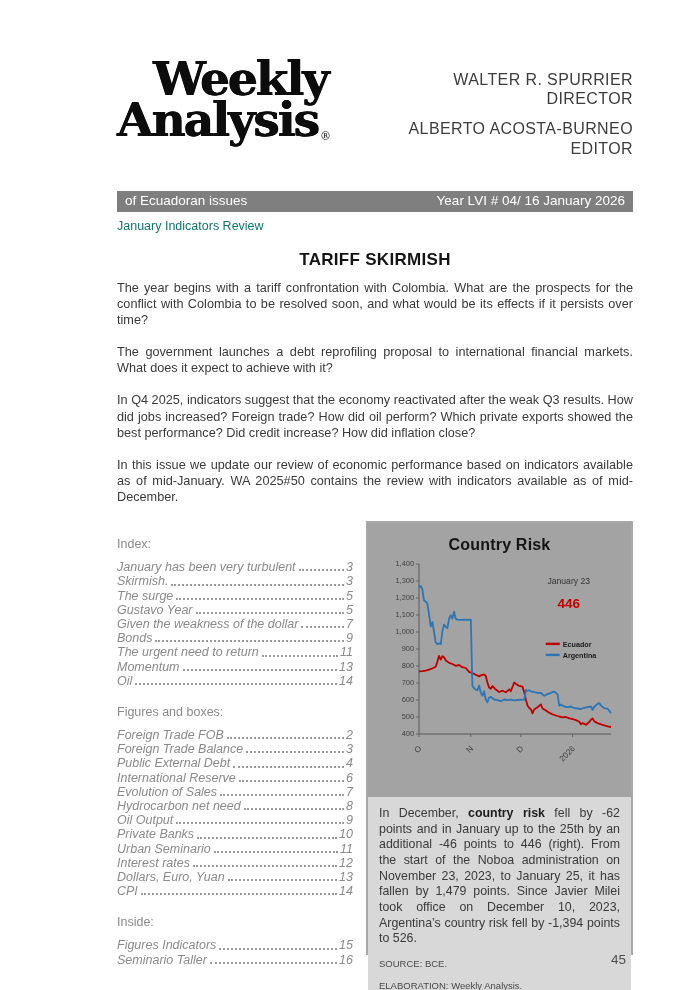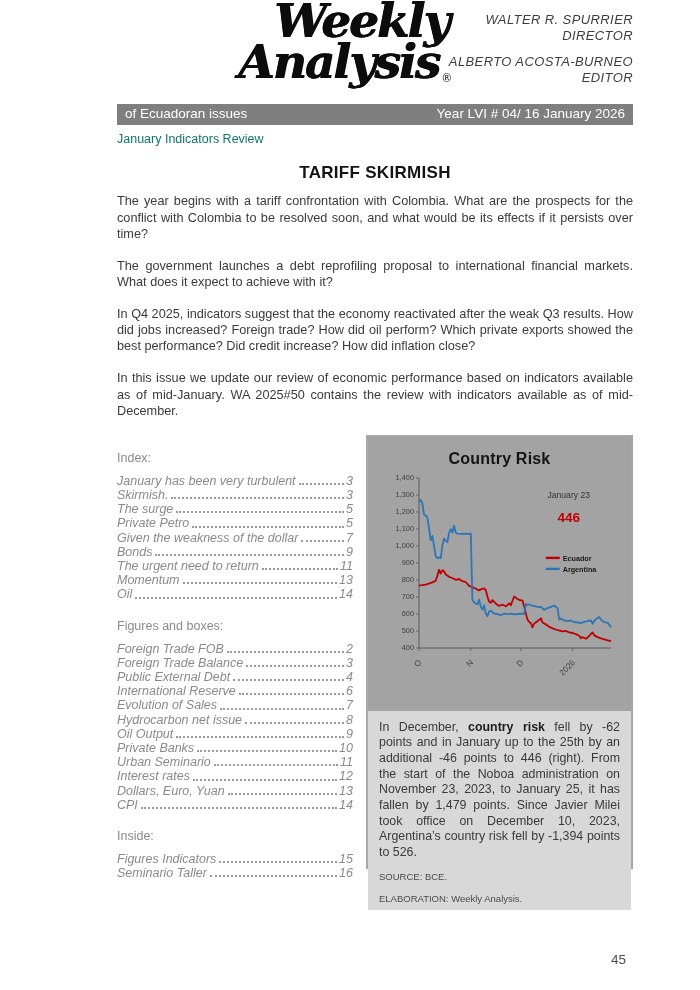--- a/index.html
+++ b/index.html
@@ -1,30 +1,30 @@
 <!DOCTYPE html>
 <html><head>
 <meta charset="utf-8">
 <style>
   html,body{margin:0;padding:0;background:#e8e8e8;}
   .page{width:700px;height:990px;background:#ffffff;position:relative;box-sizing:border-box;
         padding:0 67px 0 117px;font-family:"Liberation Sans",sans-serif;color:#3a3a3a;overflow:hidden;}
   
-  .masthead{display:flex;justify-content:flex-end;align-items:flex-start;font-style:italic;}
+  .masthead{display:flex;justify-content:space-between;align-items:flex-start;padding-top:58px;}
   .logo{font-family:"DejaVu Serif",serif;font-weight:bold;color:#0c0c0c;line-height:0.88;
         text-shadow:0.6px 0 0 currentColor,-0.3px 0 0 currentColor;}
   .logo-line1{font-size:47px;margin-left:36px;letter-spacing:-2px;}
   .logo-line2{font-size:47px;letter-spacing:-2px;}
   .logo-reg{font-size:11px;font-weight:normal;text-shadow:none;position:relative;top:4px;left:2px;}
-  .masthead-right{text-align:right;font-size:13px;color:#3d3d3d;letter-spacing:0.4px;
+  .masthead-right{text-align:right;font-size:16px;color:#3d3d3d;letter-spacing:0.4px;
                   line-height:1.2;padding-top:12px;}
   .masthead-group{margin-bottom:11px;}
   
   .issue-bar{background:#7f7f7f;color:#ffffff;display:flex;justify-content:space-between;
-             align-items:center;font-size:13.5px;padding:2px 8px 4px 8px;margin-top:8px;}
+             align-items:center;font-size:13.5px;padding:2px 8px 4px 8px;margin-top:22px;}
   .subtitle{color:#0f766e;font-size:12.5px;margin-top:7px;}
   
   .article-title{text-align:center;font-weight:bold;color:#141414;font-size:17px;
                  letter-spacing:0.3px;margin:17px 0 10px 0;}
   .para{font-size:12.7px;line-height:1.27;text-align:justify;color:#3a3a3a;margin:0 0 16px 0;}
   
   .content-row{display:flex;justify-content:space-between;align-items:flex-start;margin-top:6px;gap:7px;}
   .toc-col{width:236px;color:#8a8a8a;font-size:12.5px;padding-top:16px;}
   .toc-heading{margin:0 0 9px 0;}
   .toc-list{margin-bottom:17px;}
@@ -94,21 +94,21 @@
             <span class="toc-label">Skirmish.</span>
             <span class="toc-dots"></span>
             <span class="toc-page">3</span>
           </div>
           <div class="toc-row">
             <span class="toc-label">The surge</span>
             <span class="toc-dots"></span>
             <span class="toc-page">5</span>
           </div>
           <div class="toc-row">
-            <span class="toc-label">Private Petro</span>
+            <span class="toc-label">Gustavo Year</span>
             <span class="toc-dots"></span>
             <span class="toc-page">5</span>
           </div>
           <div class="toc-row">
             <span class="toc-label">Given the weakness of the dollar</span>
             <span class="toc-dots"></span>
             <span class="toc-page">7</span>
           </div>
           <div class="toc-row">
             <span class="toc-label">Bonds</span>
@@ -152,21 +152,21 @@
             <span class="toc-label">International Reserve</span>
             <span class="toc-dots"></span>
             <span class="toc-page">6</span>
           </div>
           <div class="toc-row">
             <span class="toc-label">Evolution of Sales</span>
             <span class="toc-dots"></span>
             <span class="toc-page">7</span>
           </div>
           <div class="toc-row">
-            <span class="toc-label">Hydrocarbon net issue</span>
+            <span class="toc-label">Hydrocarbon net need</span>
             <span class="toc-dots"></span>
             <span class="toc-page">8</span>
           </div>
           <div class="toc-row">
             <span class="toc-label">Oil Output</span>
             <span class="toc-dots"></span>
             <span class="toc-page">9</span>
           </div>
           <div class="toc-row">
             <span class="toc-label">Private Banks</span>

